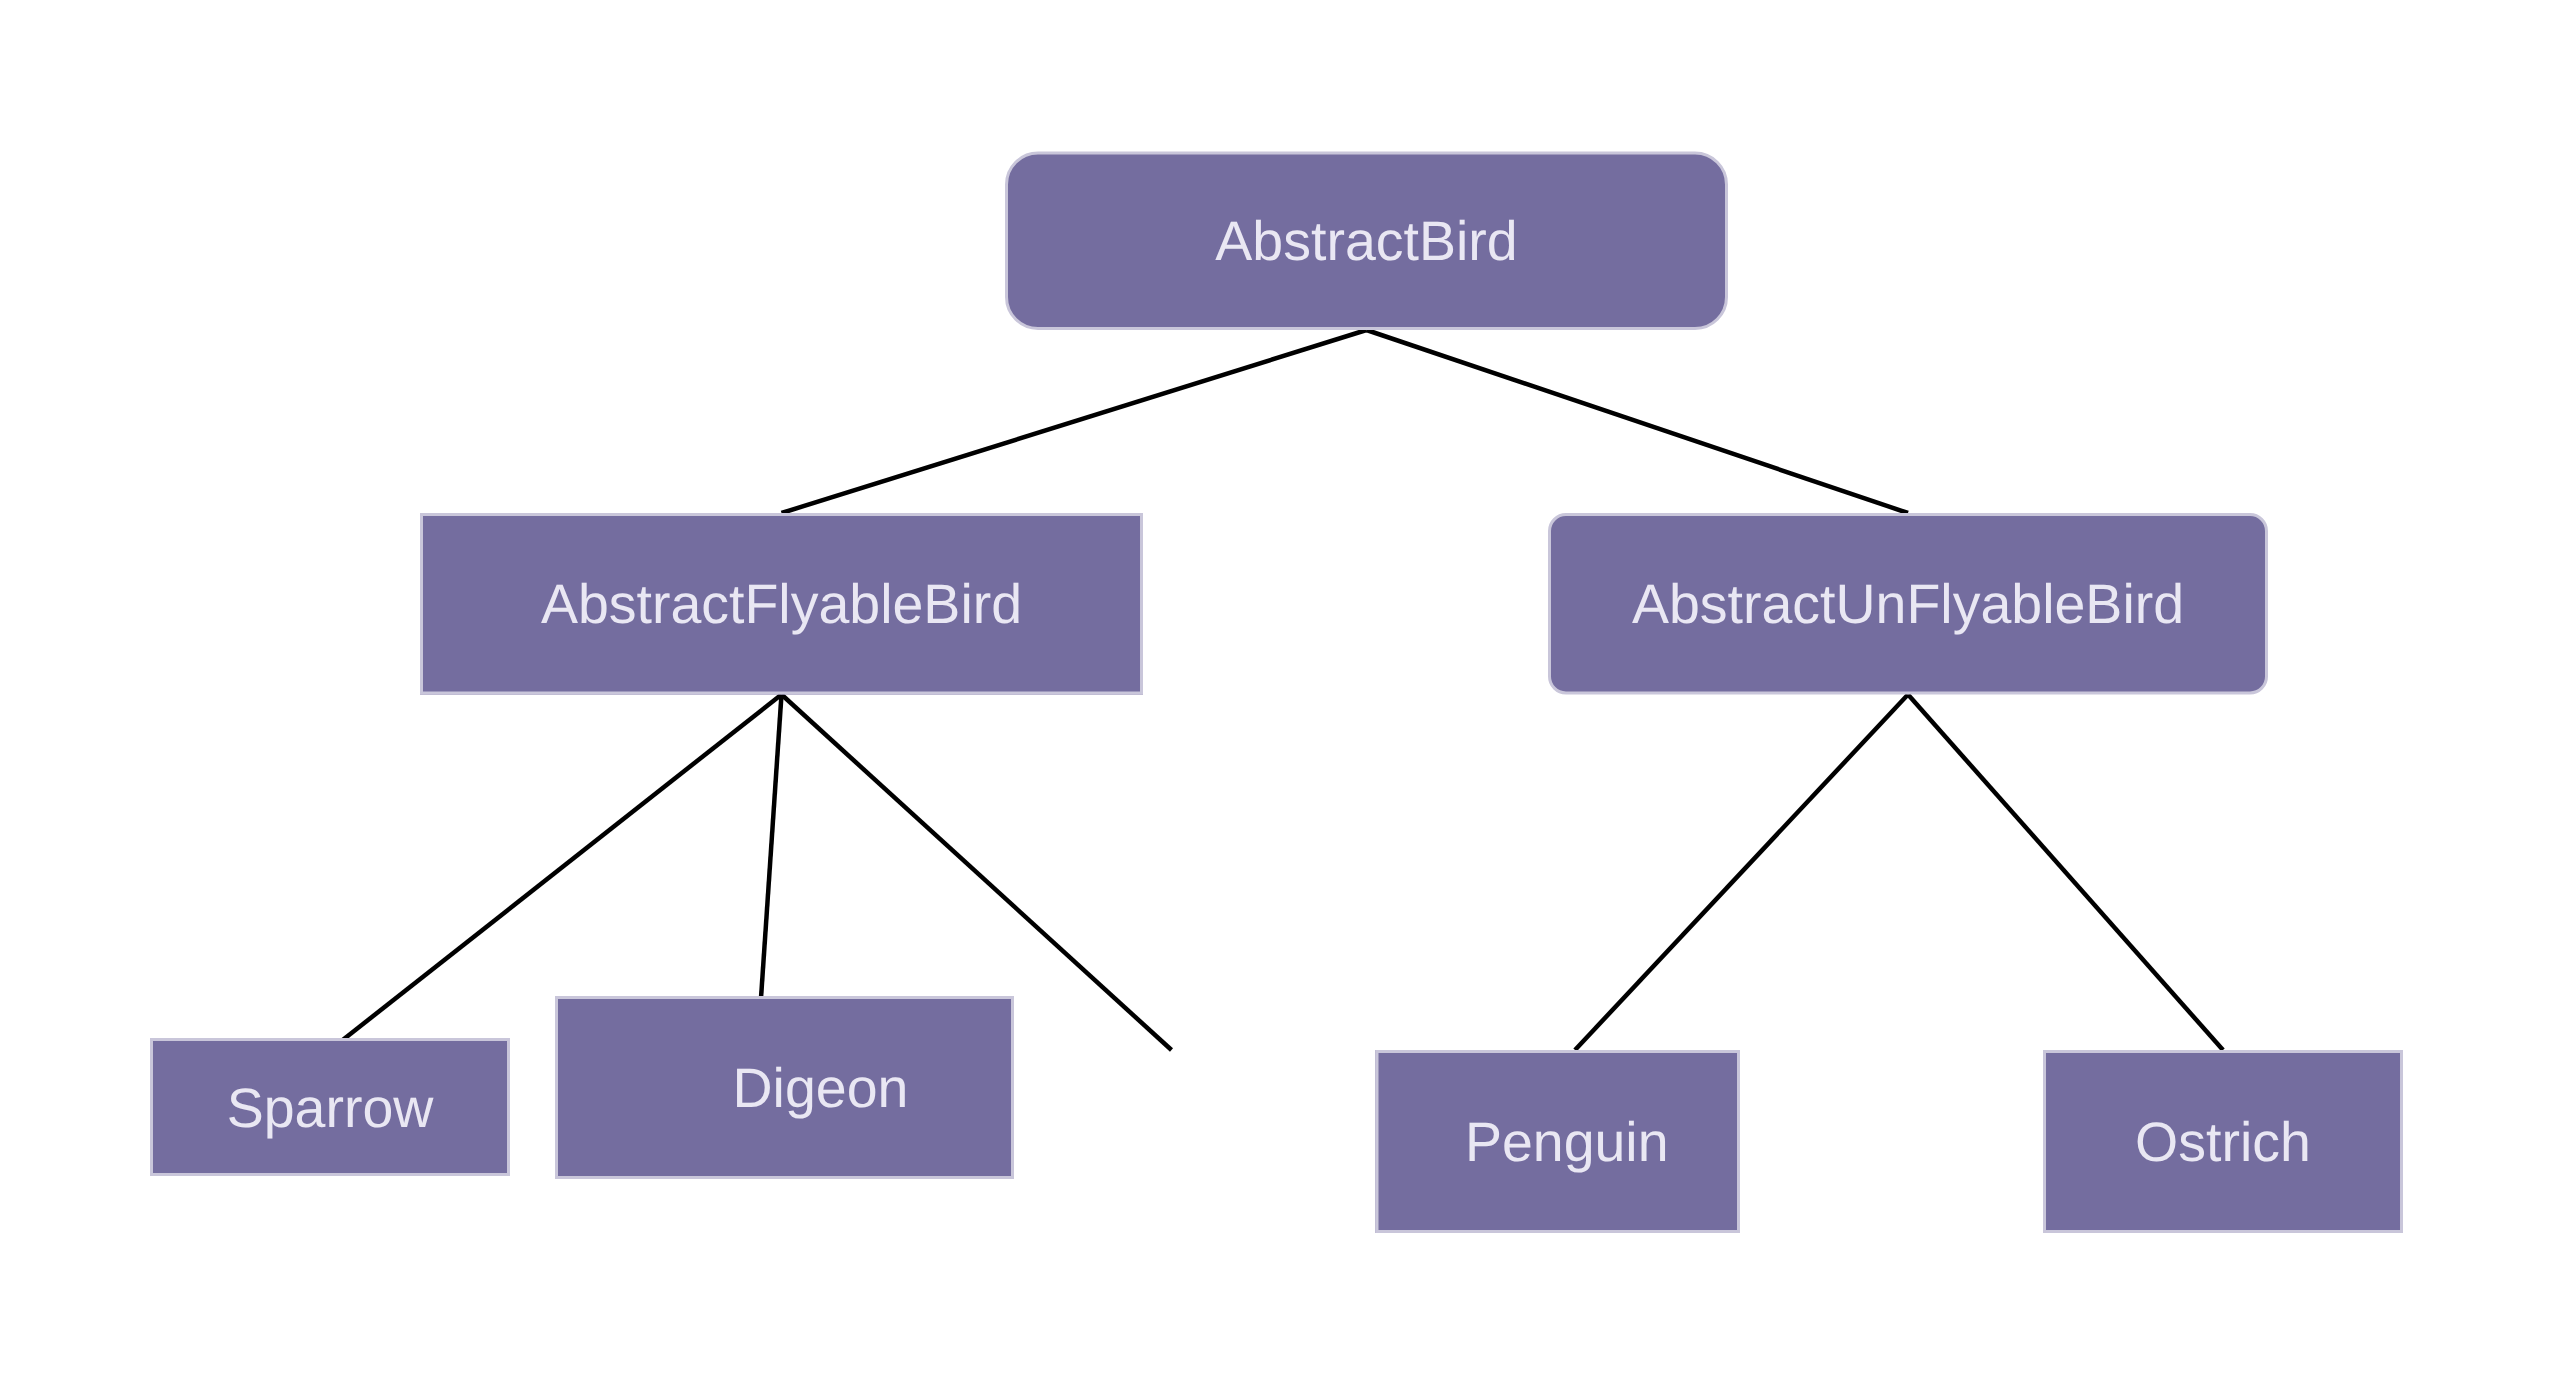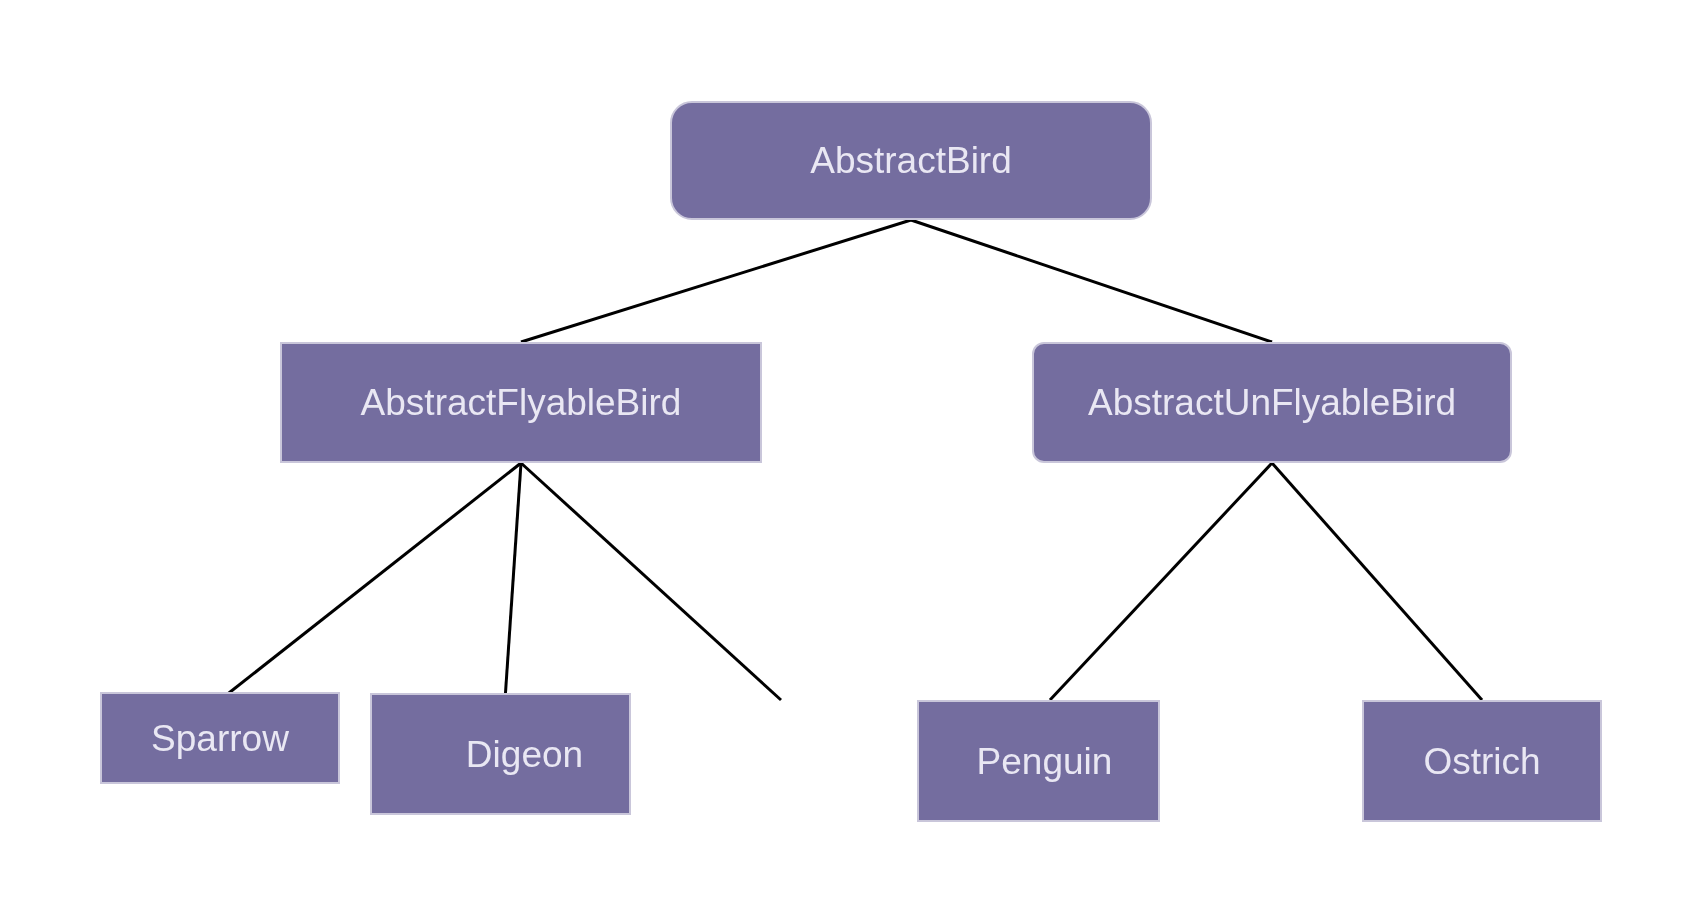--- a/index.html
+++ b/index.html
@@ -39,21 +39,21 @@
     font-size: 37px;
     line-height: 1;
     white-space: nowrap;
     text-align: center;
   }
   
   .n-root      { left: 670px;  top: 101px; width: 482px; height: 119px; border-radius: 22px; }
   .n-flyable   { left: 280px;  top: 342px; width: 482px; height: 121px; }
   .n-unflyable { left: 1032px; top: 342px; width: 480px; height: 121px; border-radius: 12px; }
   .n-sparrow   { left: 100px;  top: 692px; width: 240px; height: 92px; }
-  .n-digeon    { left: 370px;  top: 693px; width: 261px; height: 122px; padding-left: 48px; }
+  .n-digeon    { left: 370px;  top: 664px; width: 306px; height: 122px; padding-left: 48px; }
   .n-crow      { left: 670px;  top: 700px; width: 223px; height: 122px; }
   .n-penguin   { left: 917px;  top: 700px; width: 243px; height: 122px; padding-left: 12px; }
   .n-ostrich   { left: 1362px; top: 700px; width: 240px; height: 122px; }
 </style>
 </head>
 <body>
 
 <div class="canvas">
 
   <svg class="edges-layer" viewBox="0 0 1703 923" xmlns="http://www.w3.org/2000/svg" aria-hidden="true">

